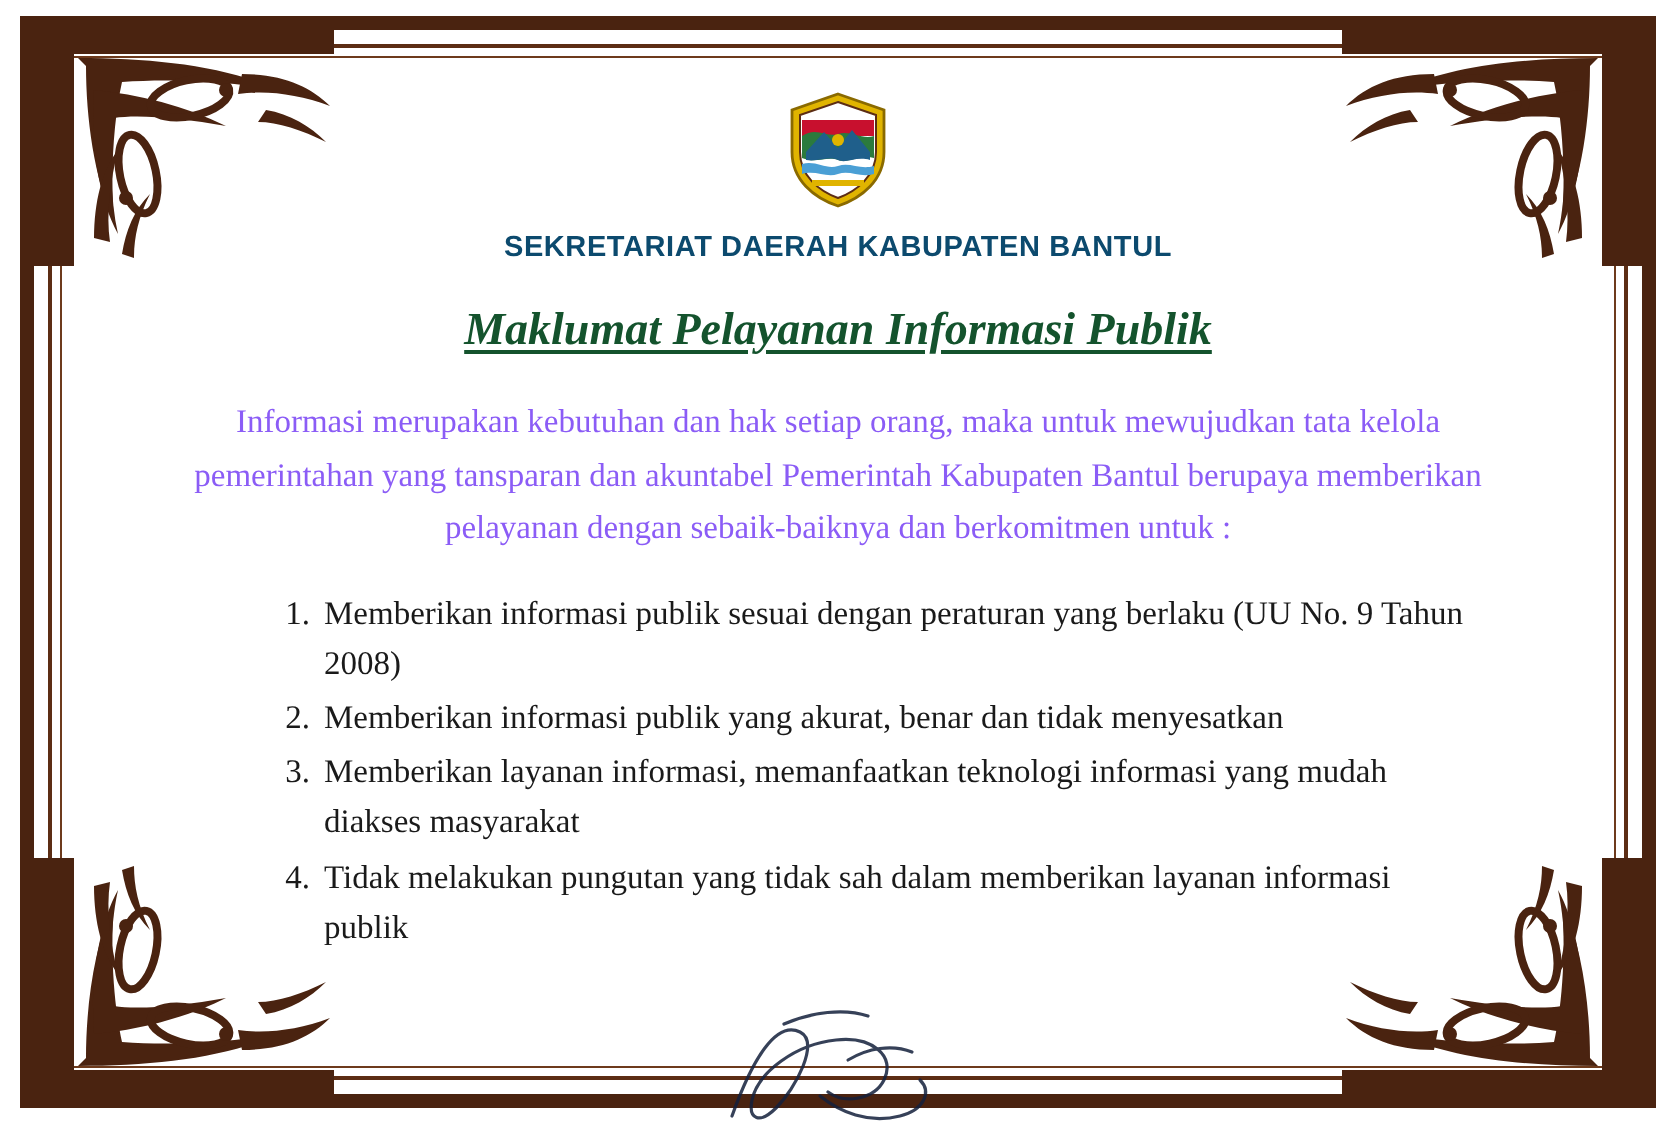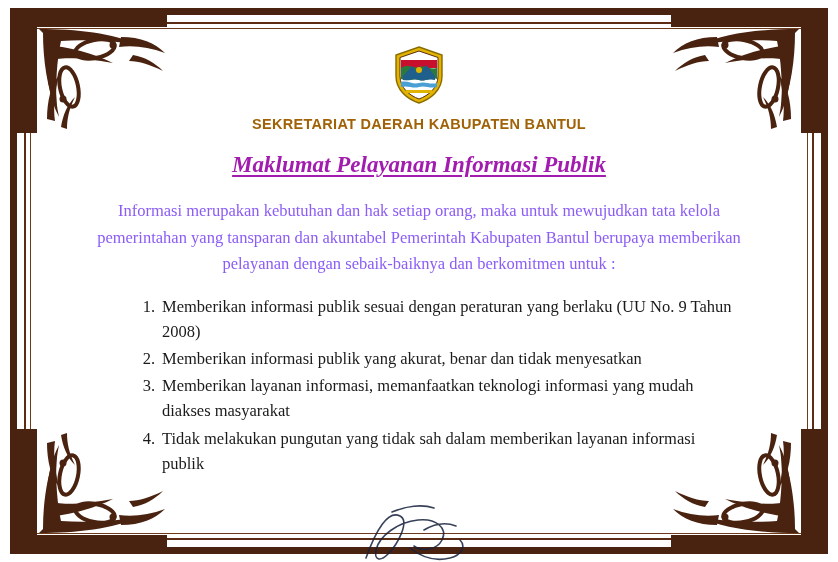--- a/index.html
+++ b/index.html
@@ -81,31 +81,31 @@
     height: 58px;
   }
   .logo-wrap svg { display: block; }
 
   .org-title {
     font-family: "Liberation Sans", sans-serif;
     font-size: 14.5px;
     font-weight: bold;
     letter-spacing: 0.3px;
     margin-top: 12px;
-    color: #a16207;
+    color: #0c4a6e;
   }
 
   .doc-title {
     font-size: 23px;
     font-weight: bold;
     font-style: italic;
     text-decoration: underline;
     text-underline-offset: 3px;
     margin-top: 20px;
-    color: #a21caf;
+    color: #14532d;
   }
 
   .intro {
     margin: 20px auto 0;
     width: 652px;
     font-size: 16.5px;
     line-height: 1.62;
     text-align: center;
     color: #8b5cf6;
   }

